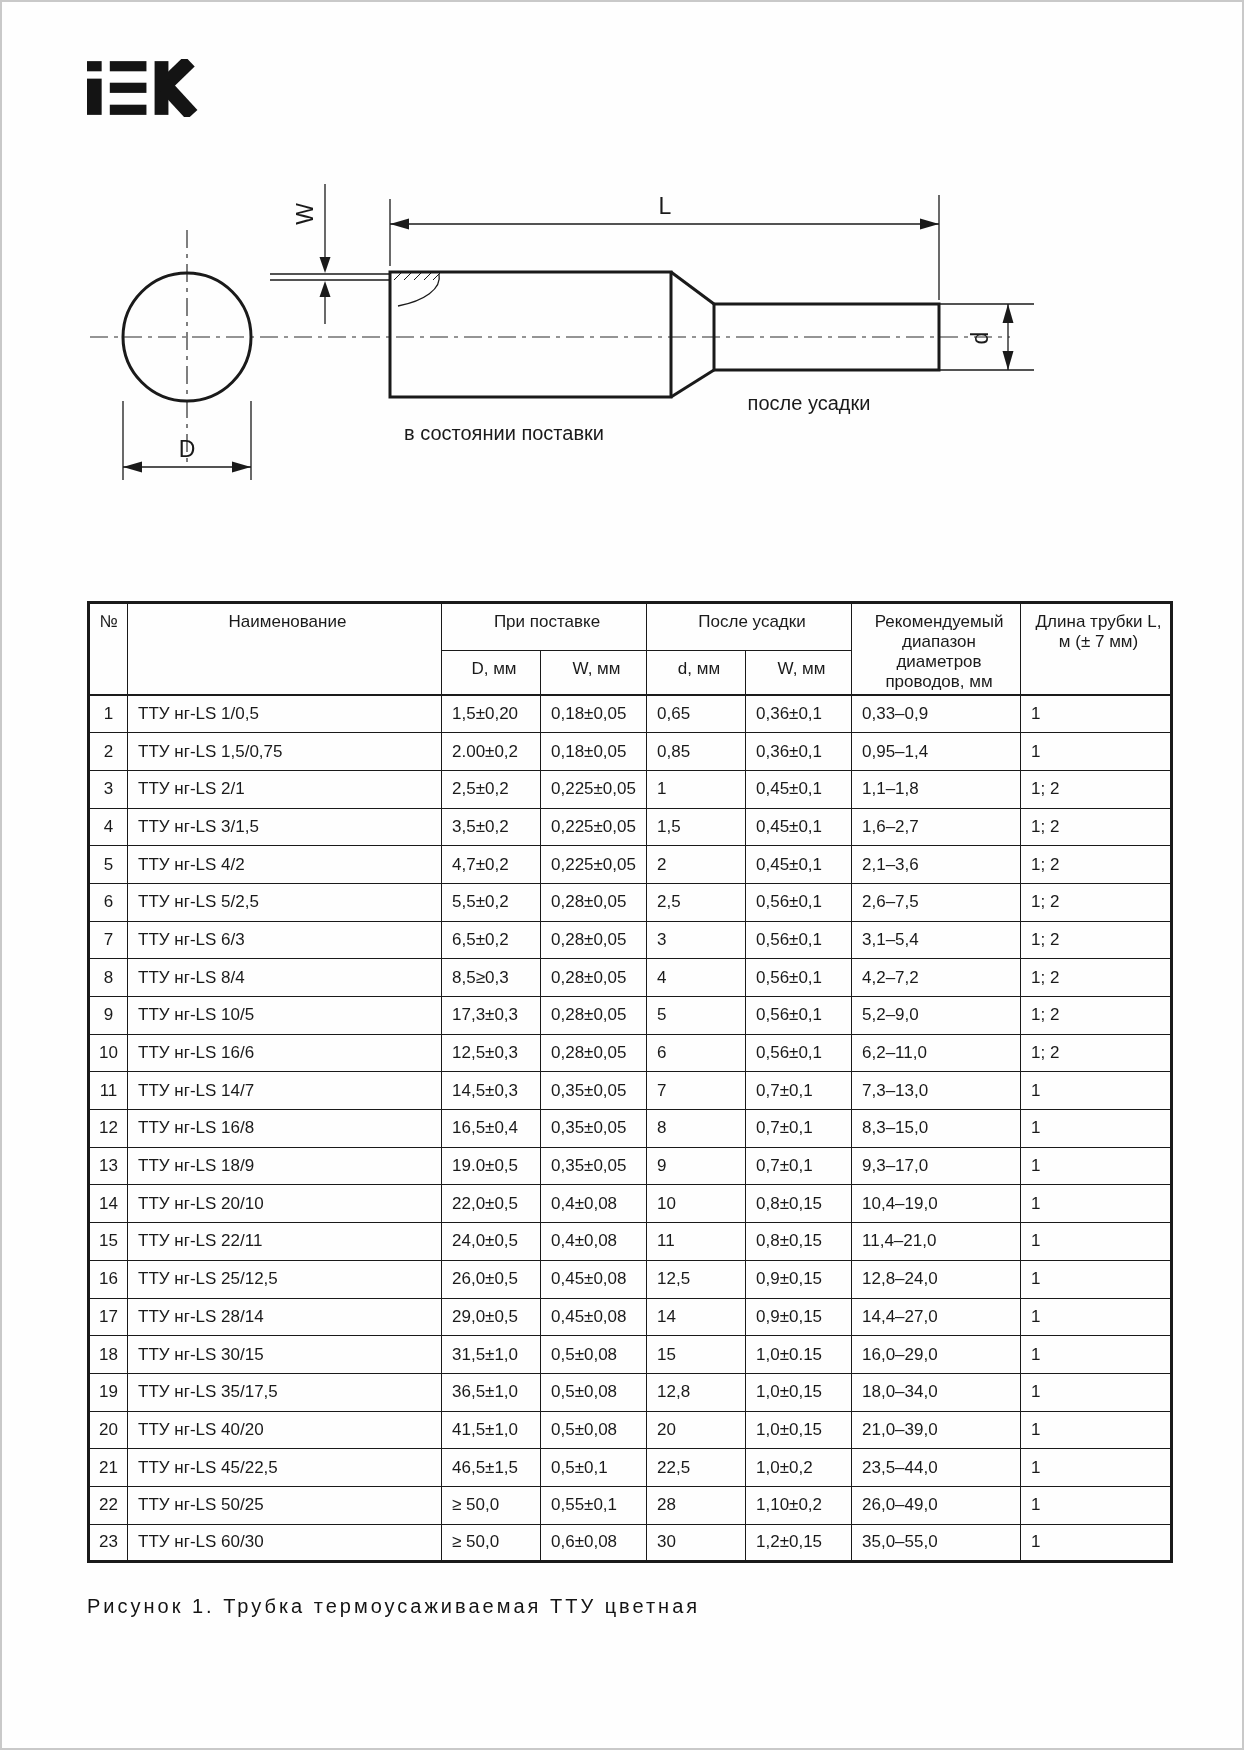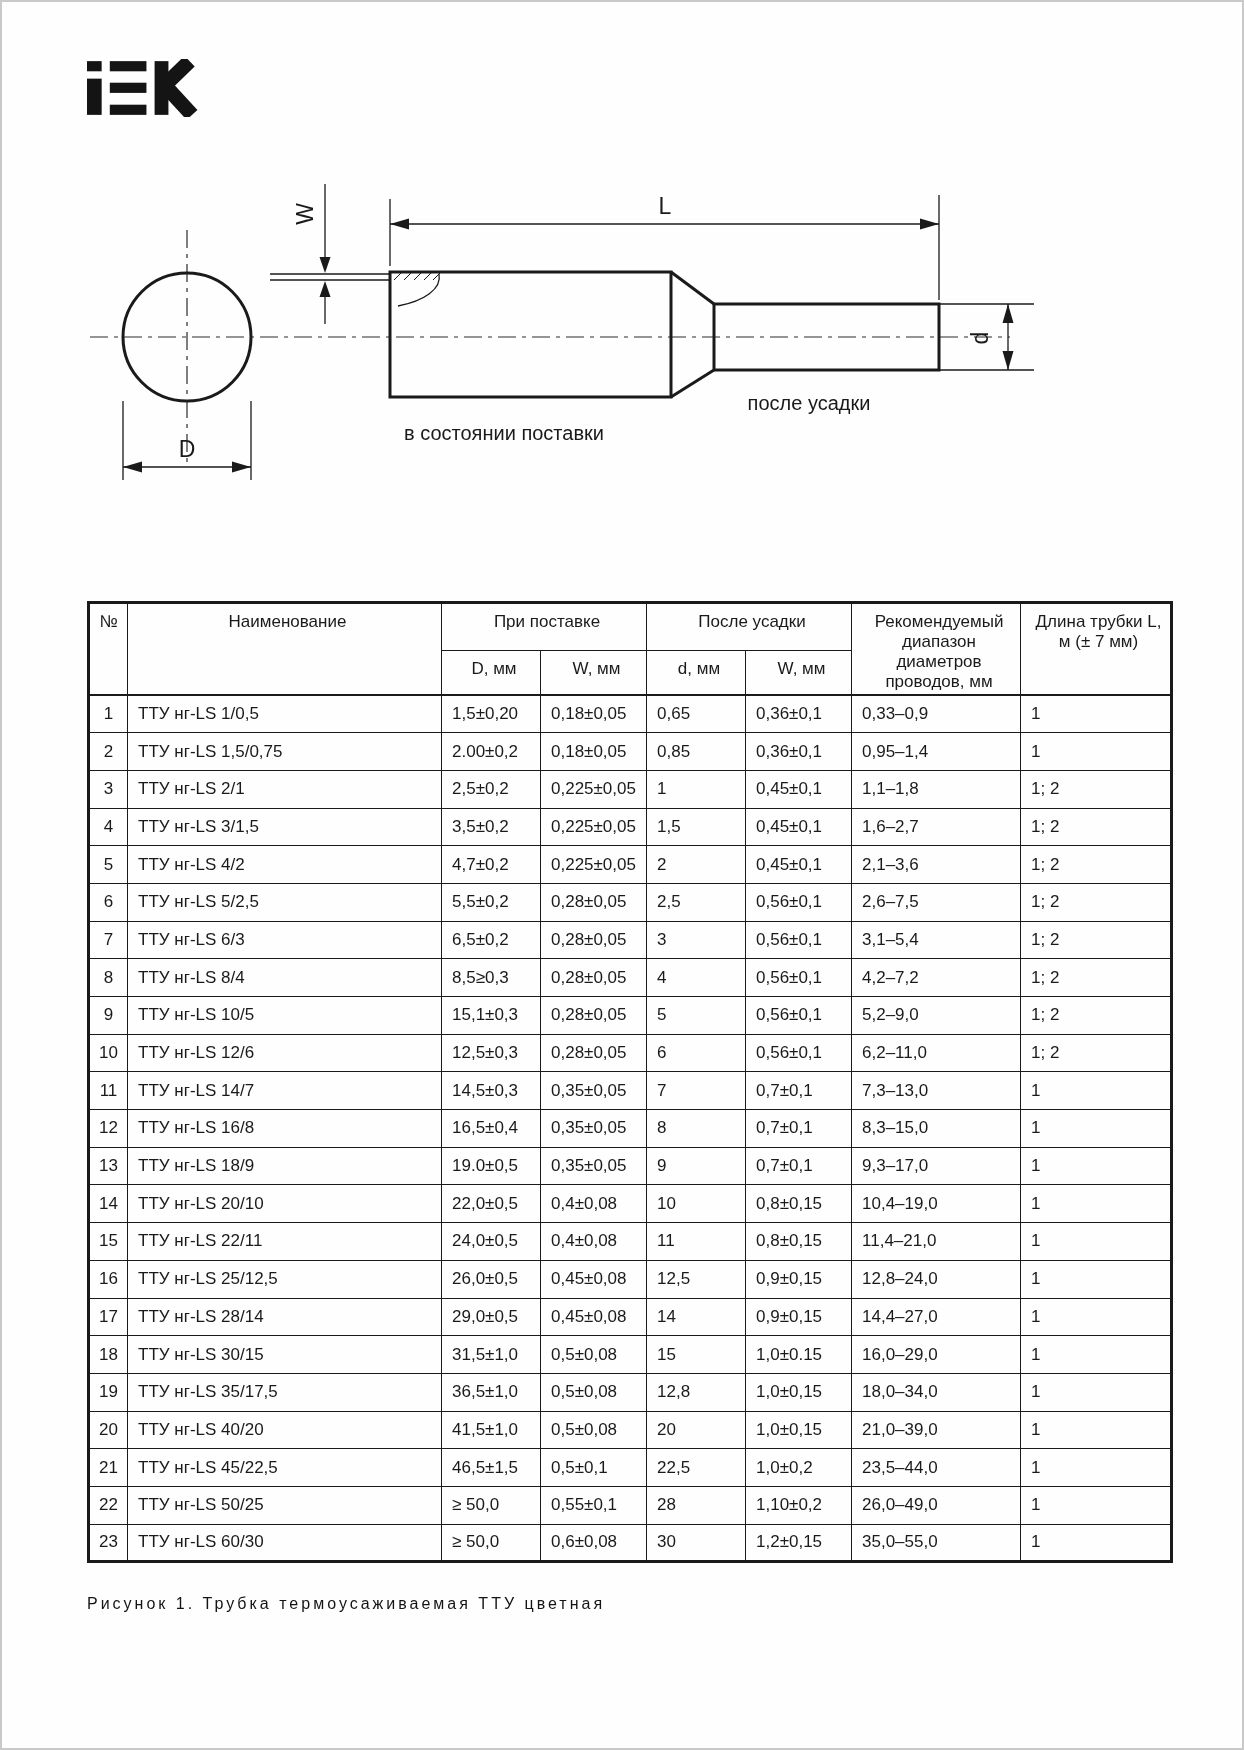--- a/index.html
+++ b/index.html
@@ -33,21 +33,21 @@
   .spec-table th.c-num{text-align:center;padding-left:0;padding-right:0;}
   .spec-table th.hb{border-bottom-width:2.5px;}
   .spec-table thead tr.sub th{height:38px;}
   .spec-table thead tr.grp th{height:41px;}
   .spec-table tbody td{
     height:37.7px;vertical-align:middle;padding:0 3px 0 10px;
   }
   .spec-table tbody td.c-num{text-align:center;padding:0;}
   .fig-caption{
     position:absolute;left:85px;top:1593px;width:1100px;
-    font-size:16px;letter-spacing:3px;color:#141414;
+    font-size:20px;letter-spacing:3px;color:#141414;
   }
 </style>
 </head>
 <body>
 
 <div class="page">
 
   <div class="logo">
     <svg width="114" height="58" viewBox="0 0 280 132">
       <g fill="#141414">
@@ -233,30 +233,30 @@
           <td>8,5≥0,3</td>
           <td>0,28±0,05</td>
           <td>4</td>
           <td>0,56±0,1</td>
           <td>4,2–7,2</td>
           <td>1; 2</td>
         </tr>
         <tr>
           <td class="c-num">9</td>
           <td>ТТУ нг-LS 10/5</td>
-          <td>15,1±0,3</td>
+          <td>17,3±0,3</td>
           <td>0,28±0,05</td>
           <td>5</td>
           <td>0,56±0,1</td>
           <td>5,2–9,0</td>
           <td>1; 2</td>
         </tr>
         <tr>
           <td class="c-num">10</td>
-          <td>ТТУ нг-LS 12/6</td>
+          <td>ТТУ нг-LS 16/6</td>
           <td>12,5±0,3</td>
           <td>0,28±0,05</td>
           <td>6</td>
           <td>0,56±0,1</td>
           <td>6,2–11,0</td>
           <td>1; 2</td>
         </tr>
         <tr>
           <td class="c-num">11</td>
           <td>ТТУ нг-LS 14/7</td>

